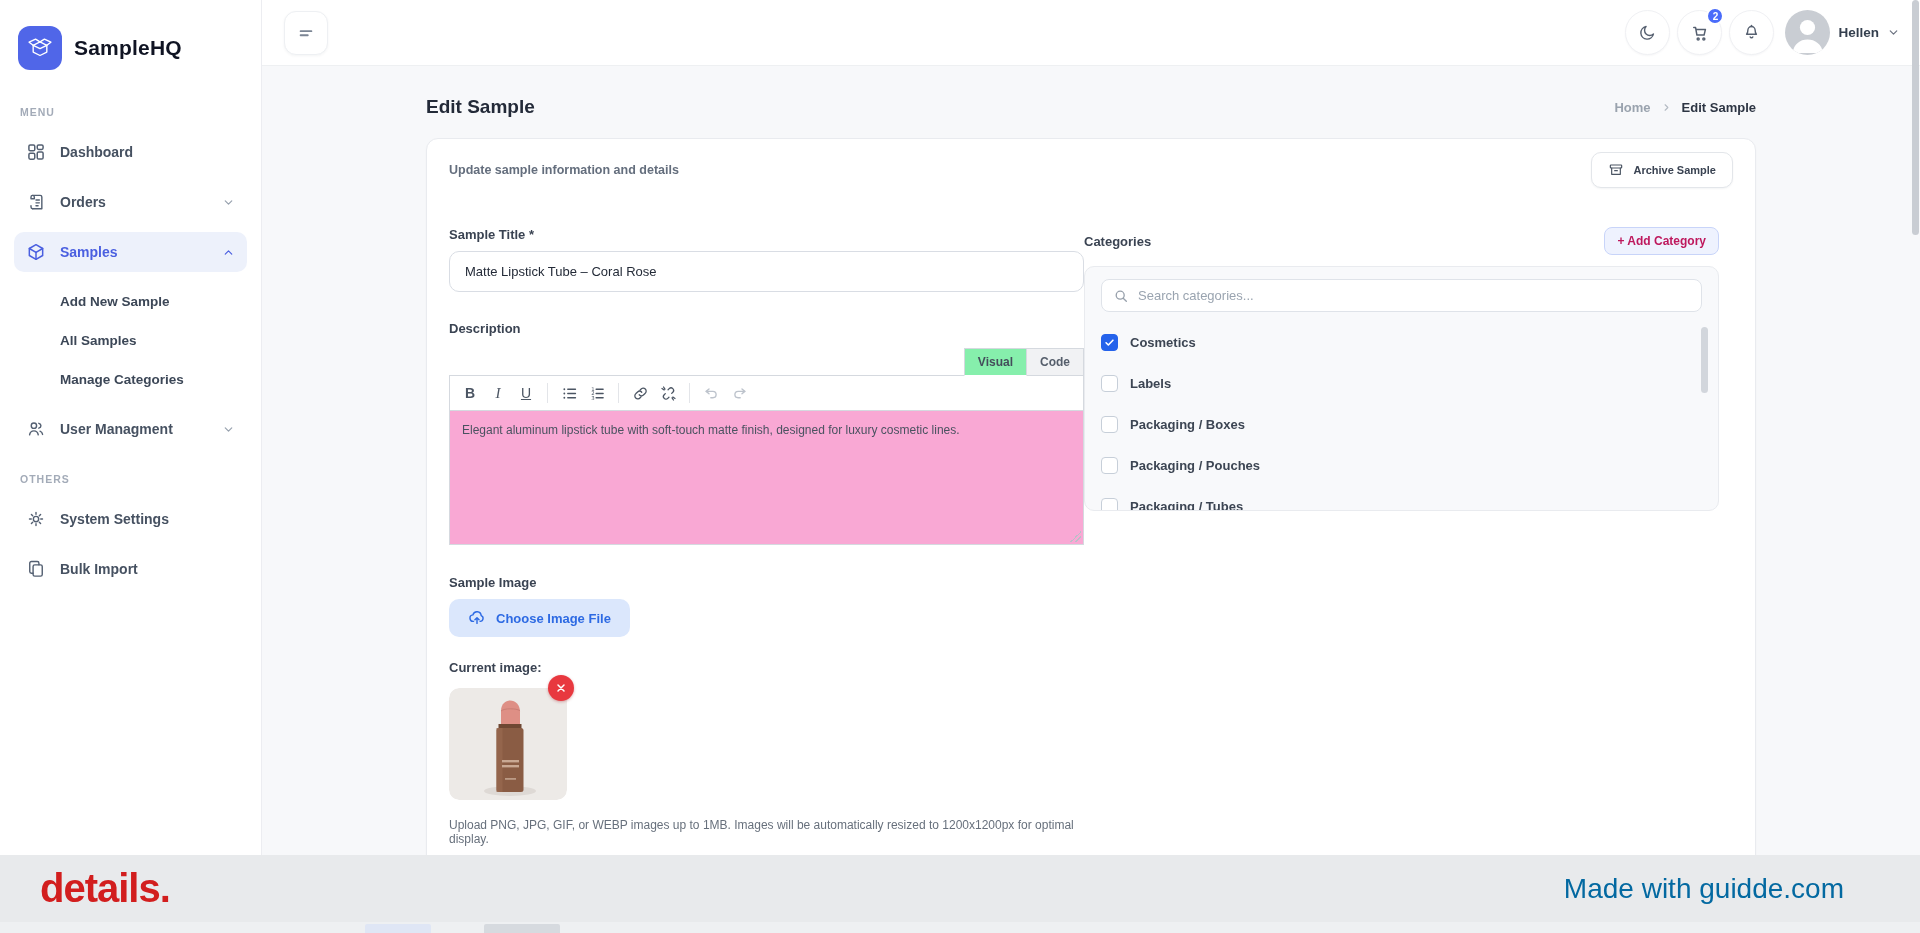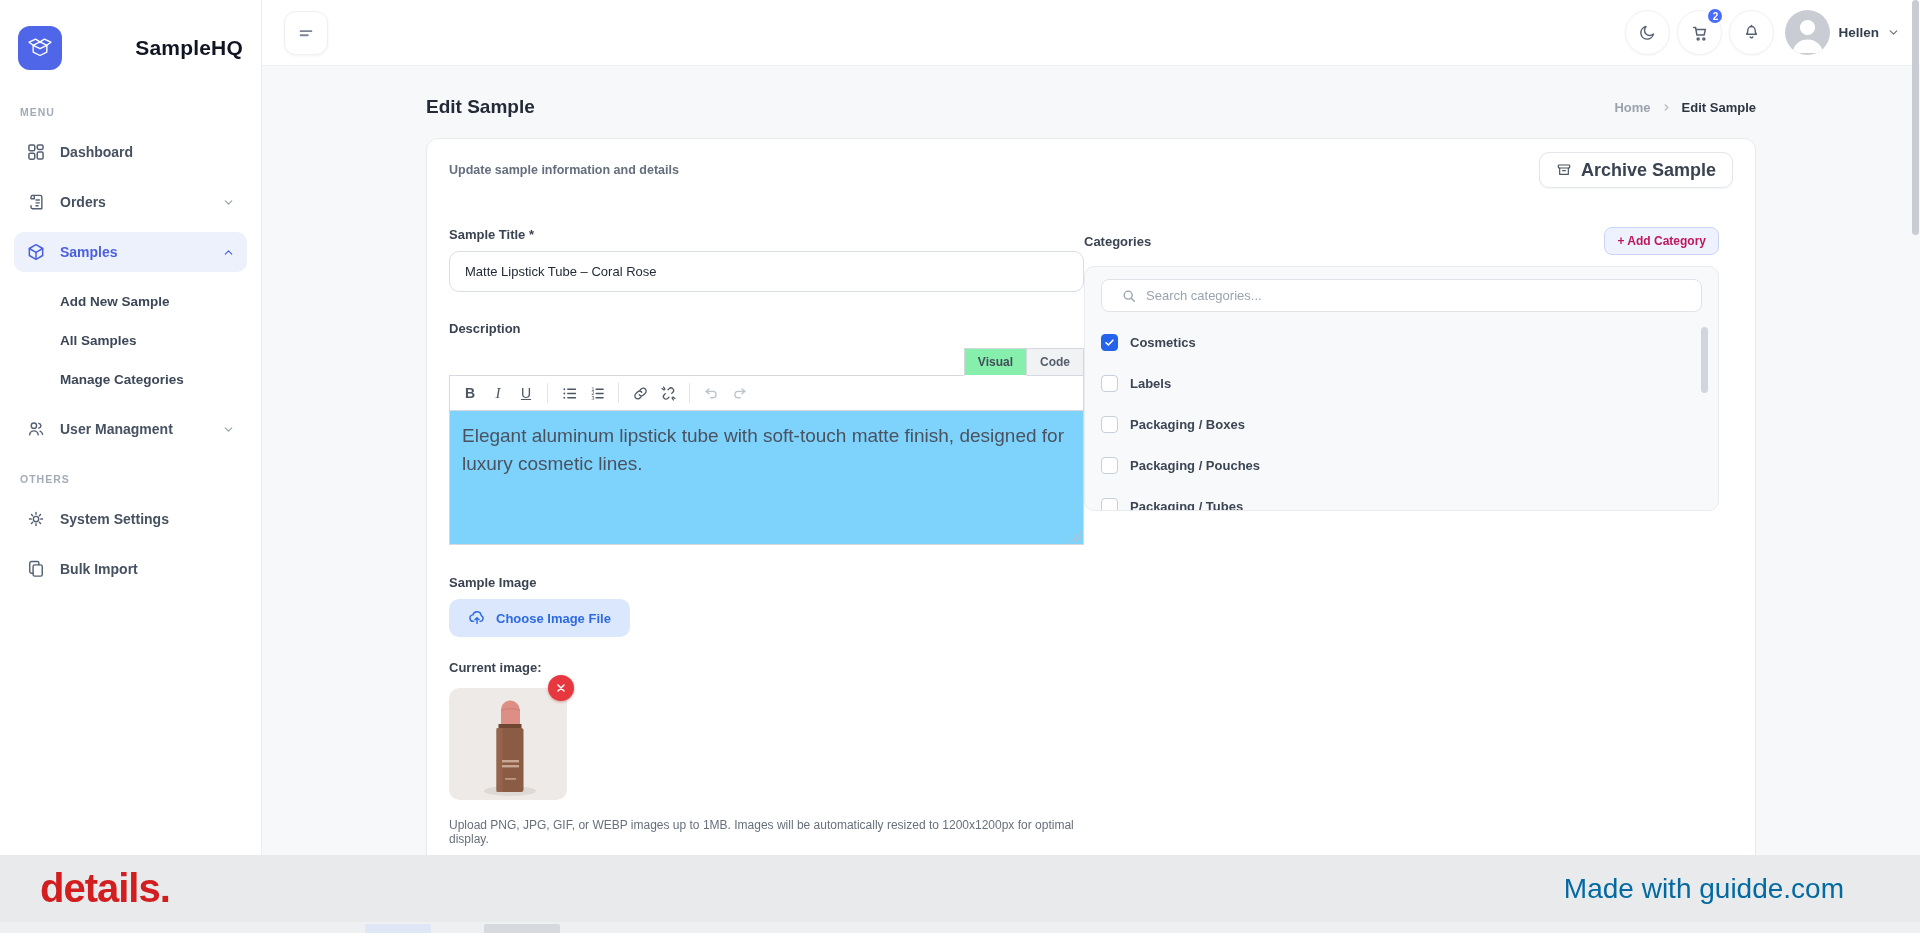--- a/index.html
+++ b/index.html
@@ -1,21 +1,21 @@
 <!DOCTYPE html>
 <html><head>
 <meta charset="utf-8">
 <style>
   * { margin:0; padding:0; box-sizing:border-box; }
   html,body { width:1920px; height:933px; overflow:hidden; }
   body { font-family:"Liberation Sans","DejaVu Sans",sans-serif; background:#f7f8fa; position:relative; }
 
   
   .sidebar { position:absolute; left:0; top:0; width:262px; height:933px; background:#fff; border-right:1px solid #ecedf1; padding:0 14px; z-index:5; }
-  .logo-row { display:flex; align-items:center; gap:12px; margin:26px 4px 0 4px;justify-content:space-between; }
+  .logo-row { display:flex; align-items:center; gap:12px; margin:26px 4px 0 4px; }
   .logo-badge { width:44px; height:44px; border-radius:12px; background:#5066e8; display:flex; align-items:center; justify-content:center; }
   .logo-name { font-size:21px; font-weight:800; color:#101423; letter-spacing:.2px; }
   .side-section { font-size:10.5px; font-weight:700; letter-spacing:1px; color:#a3abb8; margin:36px 6px 14px 6px; }
   .side-section.others { margin-top:24px; }
   .nav-item { height:40px; margin-bottom:10px; display:flex; align-items:center; gap:14px; padding:0 12px; border-radius:10px; color:#465161; font-size:14px; font-weight:600; cursor:pointer; }
   .nav-item .nav-ic { width:20px; height:20px; flex:0 0 20px; color:#546072; }
   .nav-item.active { background:#edf1fb; color:#4a5fe0; }
   .nav-item.active .nav-ic { color:#4a5fe0; }
   .nav-chev { margin-left:auto; color:#97a1ae; display:flex; }
   .nav-item.active .nav-chev { color:#4a5fe0; }
@@ -39,59 +39,59 @@
   .container { width:1330px; margin:0 auto; }
   .page-head { padding-top:30px; display:flex; align-items:center; justify-content:space-between; }
   .page-title { font-size:19px; font-weight:700; color:#232a38; }
   .crumbs { display:flex; align-items:center; gap:10px; font-size:13px; }
   .crumb-home { color:#9aa3ae; font-weight:600; cursor:pointer; }
   .crumb-cur { color:#2d3543; font-weight:700; }
 
   .card { margin-top:20px; background:#fff; border:1px solid #e9ebef; border-radius:12px; height:781px; box-shadow:0 1px 2px rgba(25,35,60,.03); overflow:hidden; }
   .card-head { display:flex; align-items:center; justify-content:space-between; padding:12px 22px 0 22px; height:50px; }
   .card-sub { font-size:12.5px; color:#646e7d; font-weight:600; }
-  .archive-btn { height:36px; padding:0 16px; display:flex; align-items:center; gap:9px; background:#fff; border:1px solid #e3e6ea; border-radius:10px; font-size:18px; font-weight:700; color:#3a4352; box-shadow:0 1px 2px rgba(20,30,60,.05); cursor:pointer; }
+  .archive-btn { height:36px; padding:0 16px; display:flex; align-items:center; gap:9px; background:#fff; border:1px solid #e3e6ea; border-radius:10px; font-size:11px; font-weight:700; color:#3a4352; box-shadow:0 1px 2px rgba(20,30,60,.05); cursor:pointer; }
 
   .card-body { display:flex; padding:38px 22px 0 22px; }
   .col { width:635px; }
 
   .fld-label { font-size:13px; font-weight:700; color:#3a4352; margin-bottom:9px; }
   .title-input { width:100%; height:41px; border:1px solid #d9dde4; border-radius:10px; padding:0 15px; font-size:13px; color:#242b38; font-family:inherit; background:#fff; outline:none; }
 
   .desc-label { margin-top:29px; }
   .editor-tabs { display:flex; justify-content:flex-end; margin-top:12px; position:relative; z-index:2; margin-bottom:-1px; }
   .ed-tab { height:28px; padding:0 13px; display:flex; align-items:center; font-size:12px; font-weight:600; color:#444d5b; cursor:pointer; }
   .ed-tab.visual { background:#86efac; border:1px solid #d5d9df; border-bottom:1px solid #fff; }
   .ed-tab.code { background:#f1f2f4; border:1px solid #d5d9df; border-left:none; color:#555e6b; }
   .editor-toolbar { border:1px solid #d5d9df; background:#fff; height:36px; display:flex; align-items:center; padding:0 7px; gap:2px; position:relative; z-index:1; }
   .tb-btn { width:26px; height:26px; border-radius:5px; display:flex; align-items:center; justify-content:center; color:#4b5563; font-size:14px; cursor:pointer; background:transparent; border:none; font-family:inherit; }
   .tb-btn.bold { font-weight:800; }
   .tb-btn.italic { font-style:italic; font-family:"Liberation Serif",serif; font-size:15px; }
   .tb-btn.under { text-decoration:underline; }
   .tb-btn.dis { color:#bdc3cc; cursor:default; }
   .tb-sep { width:1px; height:20px; background:#e3e5e9; margin:0 6px; }
-  .editor-area { border:1px solid #d5d9df; border-top:none; background:#7dd3fc; height:134px; padding:11px 12px; font-size:19px; color:#4a5260; line-height:1.45; position:relative; }
+  .editor-area { border:1px solid #d5d9df; border-top:none; background:#f9a8d4; height:134px; padding:11px 12px; font-size:12px; color:#4a5260; line-height:1.45; position:relative; }
   .resize-grip { position:absolute; right:2px; bottom:2px; width:11px; height:11px; background:
      linear-gradient(135deg, transparent 0 50%, #b9bfc8 50% 56%, transparent 56% 72%, #b9bfc8 72% 78%, transparent 78%); cursor:nwse-resize; }
 
   .img-label { margin-top:30px; }
   .choose-btn { height:38px; padding:0 19px; display:inline-flex; align-items:center; gap:10px; background:#dbe7fc; border:none; border-radius:10px; font-size:13px; font-weight:700; color:#2d6ae3; cursor:pointer; font-family:inherit; }
   .cur-img-label { margin-top:23px; margin-bottom:0; }
   .thumb-wrap { position:relative; width:118px; height:112px; margin-top:13px; }
   .thumb { width:118px; height:112px; border-radius:10px; overflow:hidden; display:block; }
   .thumb-x { position:absolute; top:-13px; right:-7px; width:26px; height:26px; border-radius:50%; background:#e8383f; border:none; display:flex; align-items:center; justify-content:center; box-shadow:0 1px 3px rgba(160,20,30,.35); cursor:pointer; }
   .upload-hint { margin-top:18px; font-size:12px; color:#67707c; font-weight:500; }
   .custom-fields { margin-top:21px; font-size:13.5px; color:#39424f; font-weight:600; }
   .custom-link { color:#3556ee; font-weight:700; cursor:pointer; margin-left:5px; }
 
   
   .cat-head { display:flex; align-items:center; justify-content:space-between; height:28px; }
   .add-cat-btn { height:28px; padding:0 12px; background:#eef2fe; border:1px solid #c8d4f9; border-radius:8px; font-size:12px; font-weight:700; color:#be185d; cursor:pointer; font-family:inherit; }
   .cat-panel { margin-top:11px; background:#f8f9fb; border:1px solid #e9ebef; border-radius:10px; height:245px; padding:12px 16px 0 16px; position:relative; overflow:hidden; }
-  .cat-search { height:33px; background:#fff; border:1px solid #dfe3e9; border-radius:8px; display:flex; align-items:center; gap:9px; padding:0 19px; }
+  .cat-search { height:33px; background:#fff; border:1px solid #dfe3e9; border-radius:8px; display:flex; align-items:center; gap:9px; padding:0 11px; }
   .cat-search input { border:none; outline:none; flex:1; font-size:13px; color:#3a4352; font-family:inherit; background:transparent; }
   .cat-search input::placeholder { color:#9aa4b0; }
   .cat-row { height:41px; display:flex; align-items:center; gap:12px; cursor:pointer; }
   .cat-list { margin-top:10px; }
   .cbx { width:17px; height:17px; border-radius:4px; border:1.5px solid #c7cfd9; background:#fff; display:flex; align-items:center; justify-content:center; flex:0 0 17px; }
   .cbx svg { visibility:hidden; }
   .cbx.checked { background:#2563eb; border-color:#2563eb; }
   .cbx.checked svg { visibility:visible; }
   .cat-name { font-size:13px; font-weight:600; color:#3c4553; }
   .cat-scroll { position:absolute; right:10px; top:60px; width:7px; height:66px; border-radius:4px; background:#d2d6dc; }

